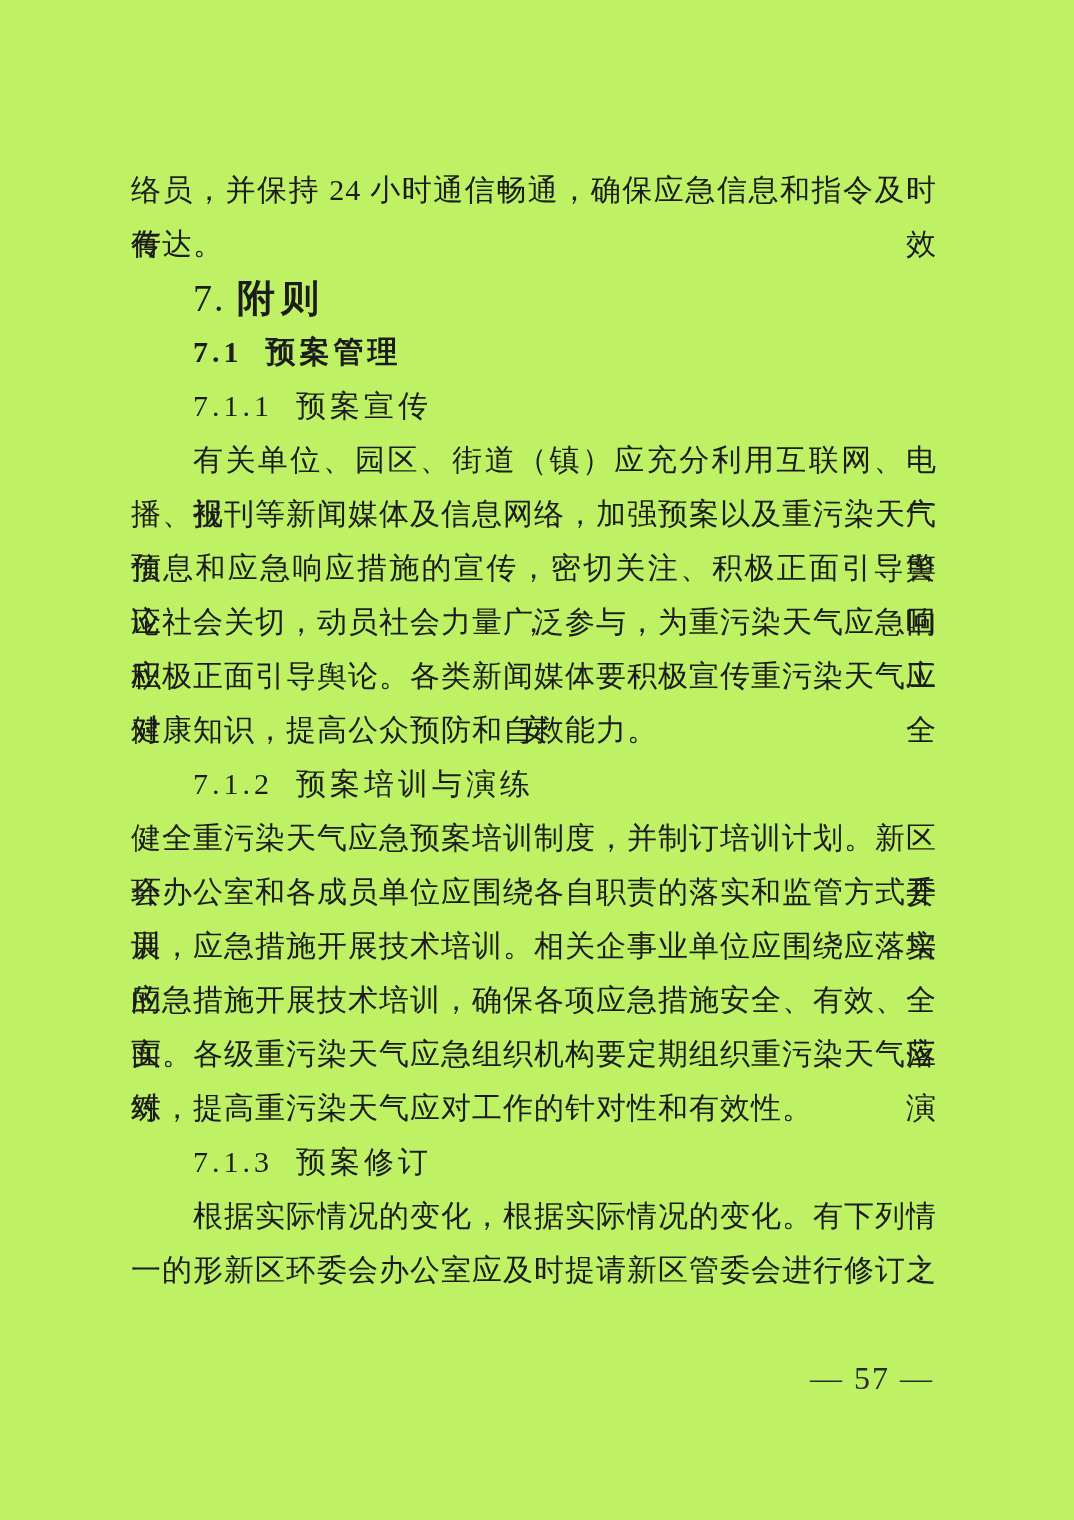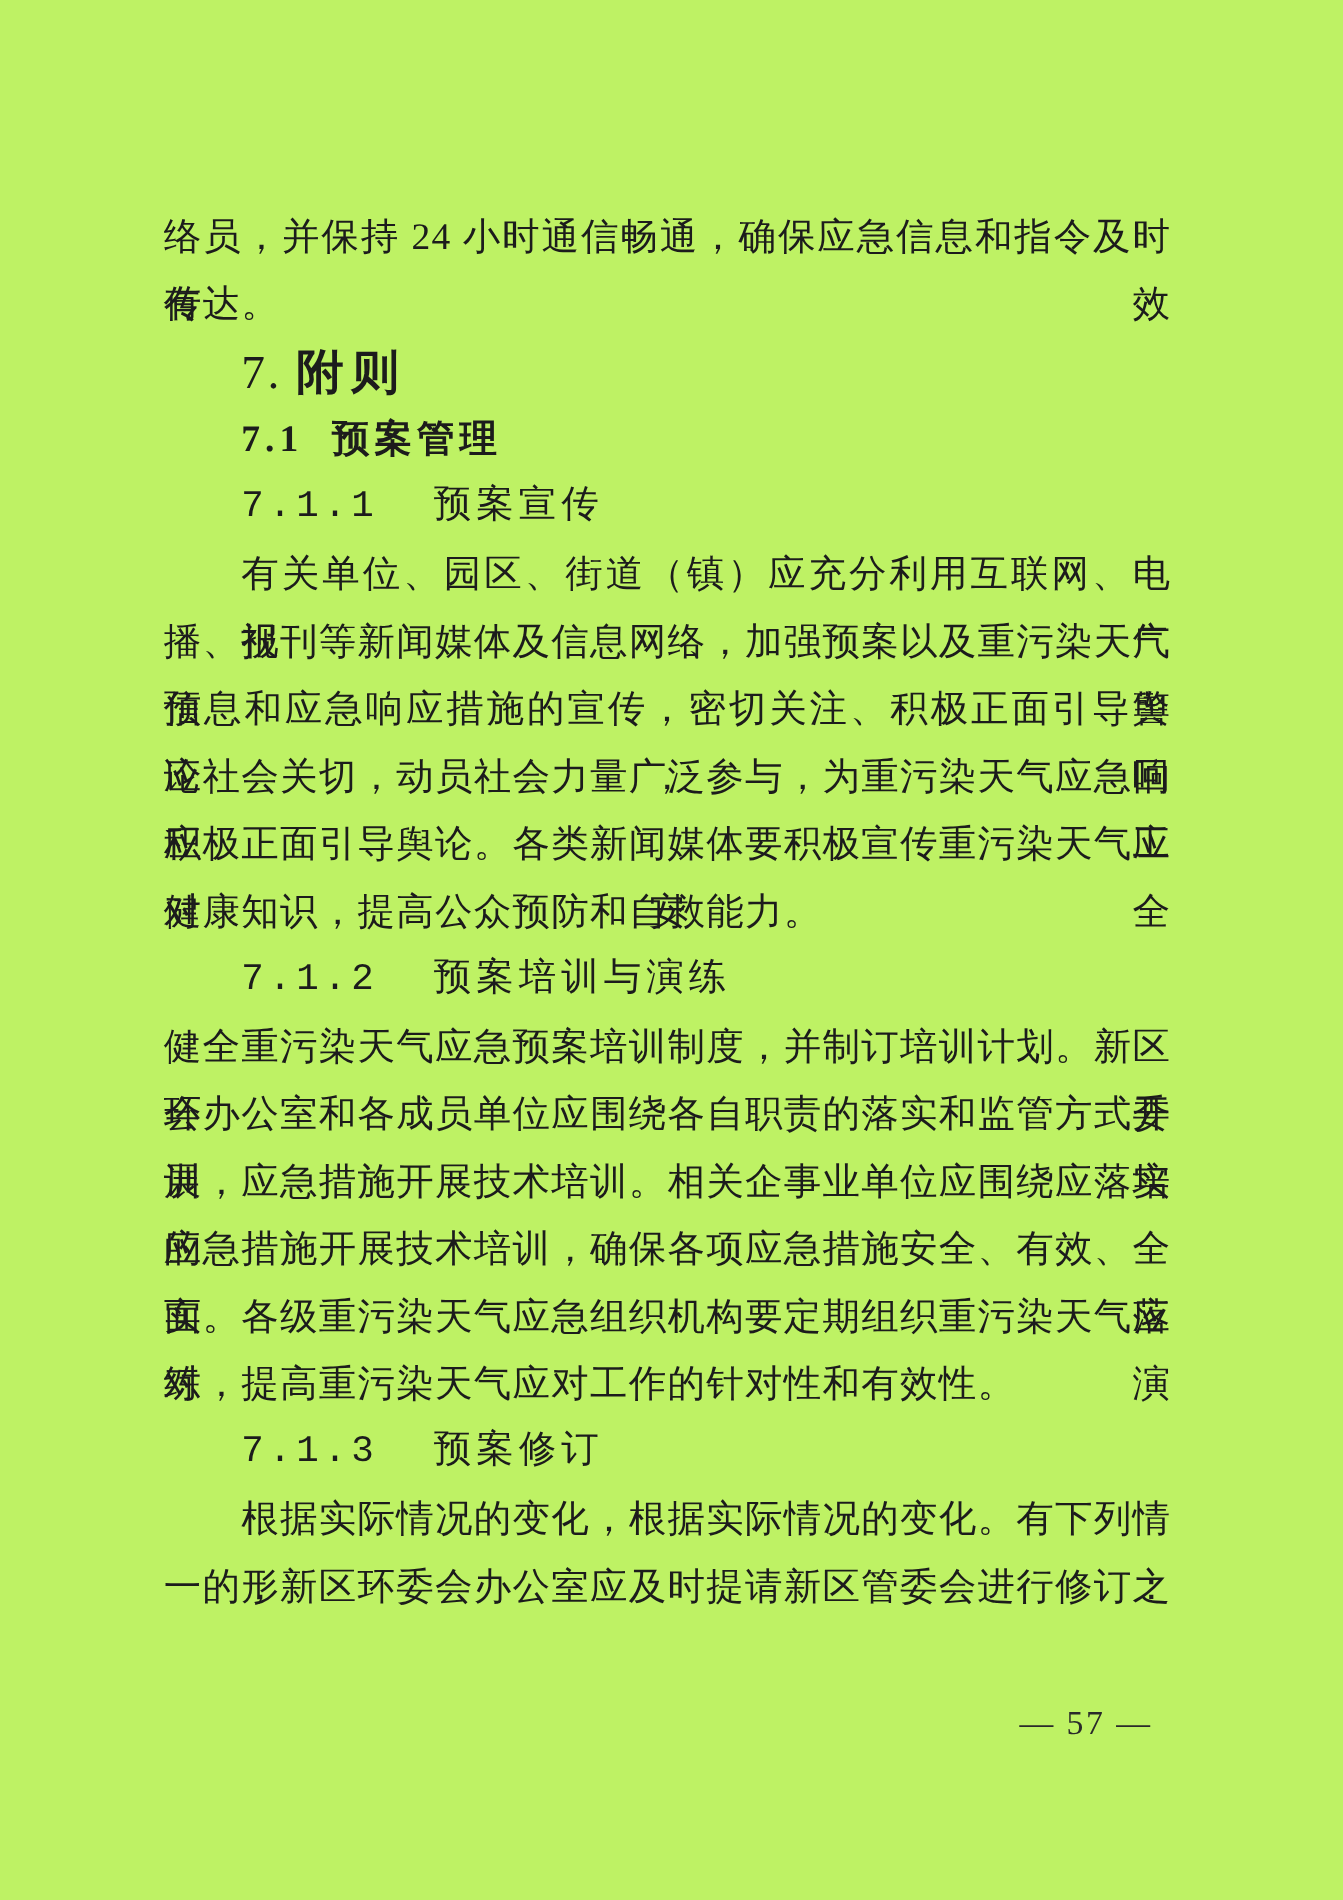--- a/index.html
+++ b/index.html
@@ -50,29 +50,28 @@
     letter-spacing: 6px;
   }
   .line.h2 {
     padding-left: 62px;
     font-weight: 600;
     letter-spacing: 4px;
   }
   .line.h3 {
     padding-left: 62px;
     letter-spacing: 4px;
-    font-family: Liberation Mono, monospace;
   }
   .page-number {
     position: absolute;
     top: 1351px;
-    right: 152px;
+    right: 140px;
     height: 54px;
     line-height: 54px;
-    font-size: 27px;
+    font-size: 32px;
     letter-spacing: 2px;
     color: #2a2a2a;
   }
 </style>
 </head>
 <body>
 
 <div class="page">
   <div class="content">
       <div class="line body justify">络员，并保持 24 小时通信畅通，确保应急信息和指令及时有效</div>

